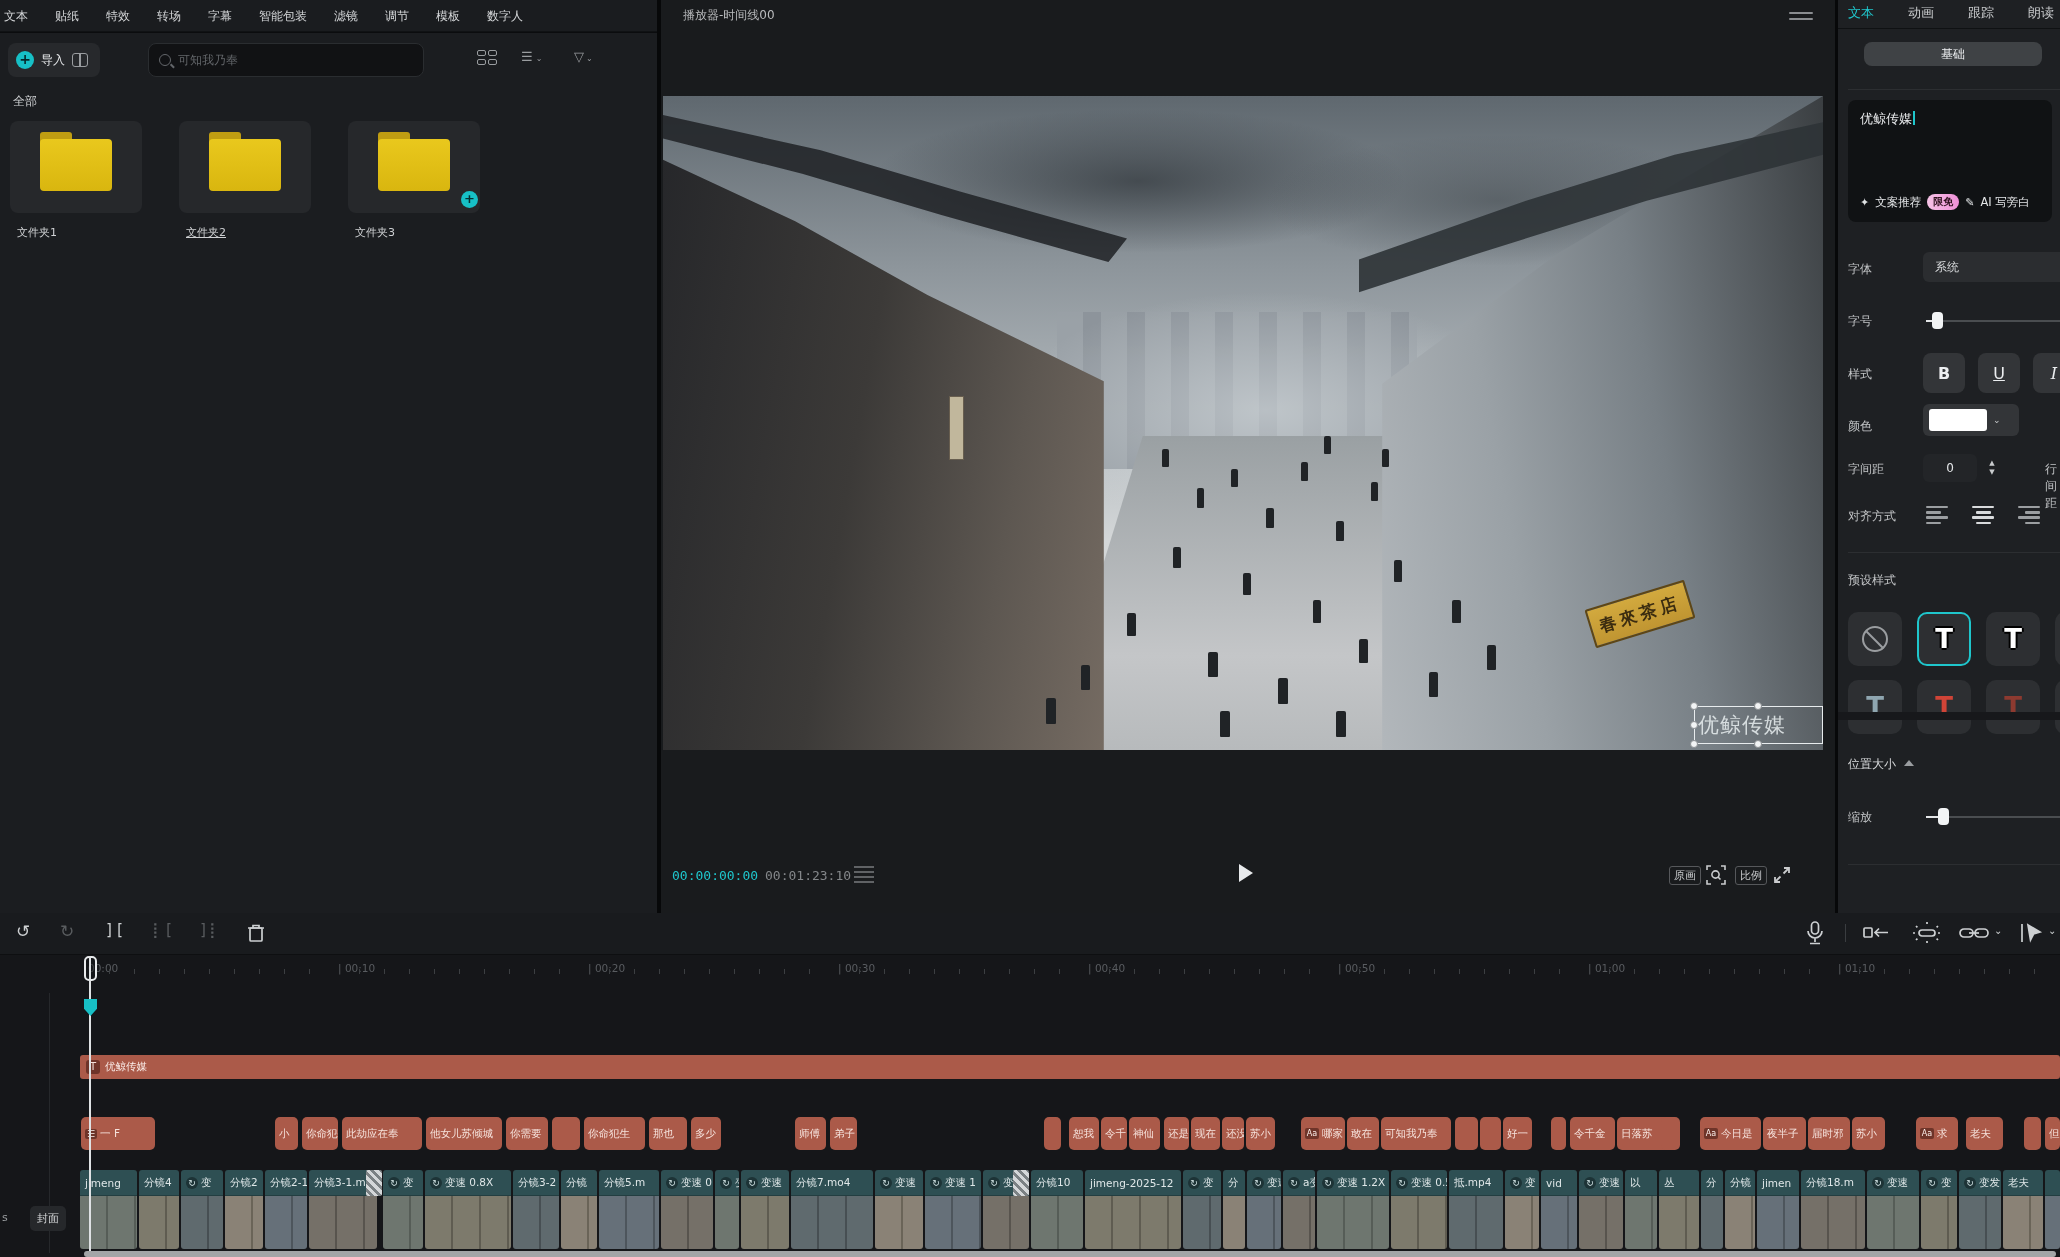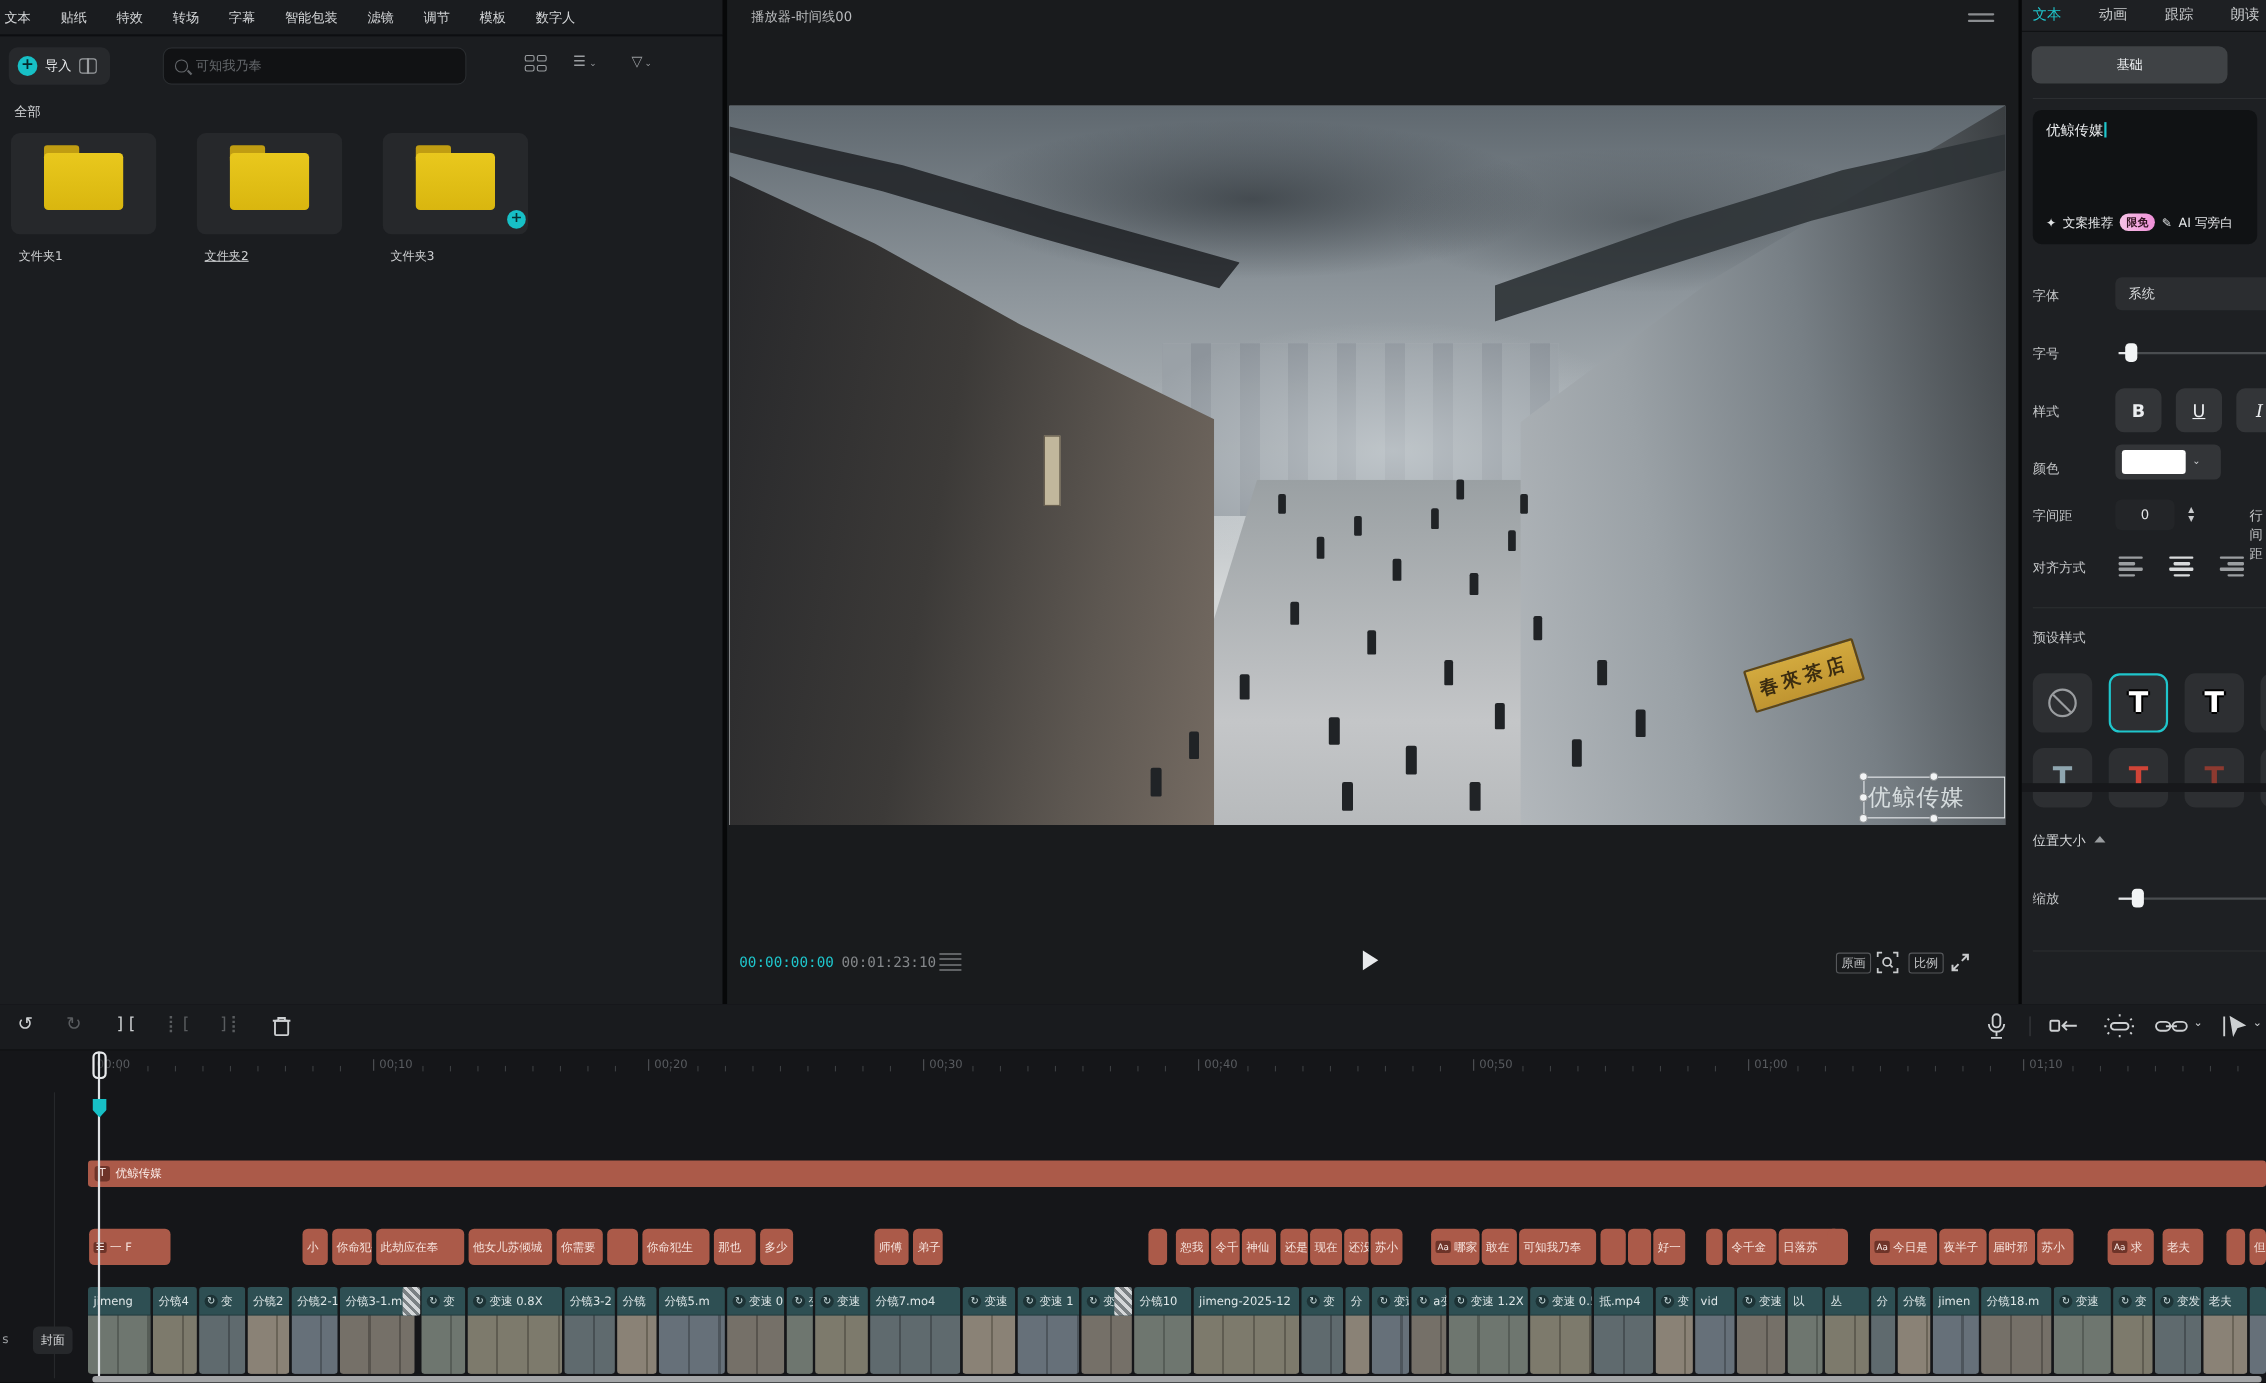--- a/index.html
+++ b/index.html
@@ -83,21 +83,21 @@
             border-top:9px solid transparent;border-bottom:9px solid transparent;}
   .mini-btn{position:absolute;top:866px;height:19px;padding:0 4px;border:1px solid #56585b;border-radius:3px;
             font-size:11px;line-height:17px;color:#c9cbcd;}
   .pv-svg{position:absolute;top:864px;}
 
   
   .rp{position:absolute;left:1838px;top:0;width:222px;height:913px;background:#1e2023;overflow:hidden;}
   .rp-tabs{position:absolute;left:10px;top:4px;display:flex;gap:34px;font-size:13px;color:#c9cbcd;}
   .rp-tabs .active{color:#1fc6cc;}
   .rp-tabdiv{position:absolute;left:0;top:28px;width:222px;height:1px;background:#0f1113;}
-  .subtab{position:absolute;left:9px;top:42px;width:178px;height:34px;background:#3f4245;border-radius:8px;
+  .subtab{position:absolute;left:26px;top:42px;width:178px;height:24px;background:#3f4245;border-radius:8px;
           font-size:12px;color:#f0f2f4;display:flex;align-items:center;justify-content:center;}
   .rp-div{position:absolute;left:10px;width:212px;height:1px;background:#2c2e31;}
   .txtbox{position:absolute;left:10px;top:100px;width:204px;height:122px;background:#101214;border-radius:8px;}
   .txtbox .val{position:absolute;left:12px;top:10px;font-size:13px;color:#e8eaec;}
   .caret{display:inline-block;width:2px;height:14px;background:#1fc6cc;vertical-align:-2px;margin-left:1px;}
   .txt-tools{position:absolute;left:12px;top:94px;display:flex;align-items:center;gap:6px;white-space:nowrap;}
   .spark{color:#dfe2e4;font-size:11px;}
   .tool-label{font-size:11.5px;color:#e4e6e8;}
   .badge-pink{background:linear-gradient(90deg,#f6c3e6,#ef8fd7);color:#30131f;font-size:10px;padding:1px 6px;border-radius:8px;font-weight:bold;}
   .row-label{position:absolute;left:10px;font-size:12px;color:#c2c4c6;}

